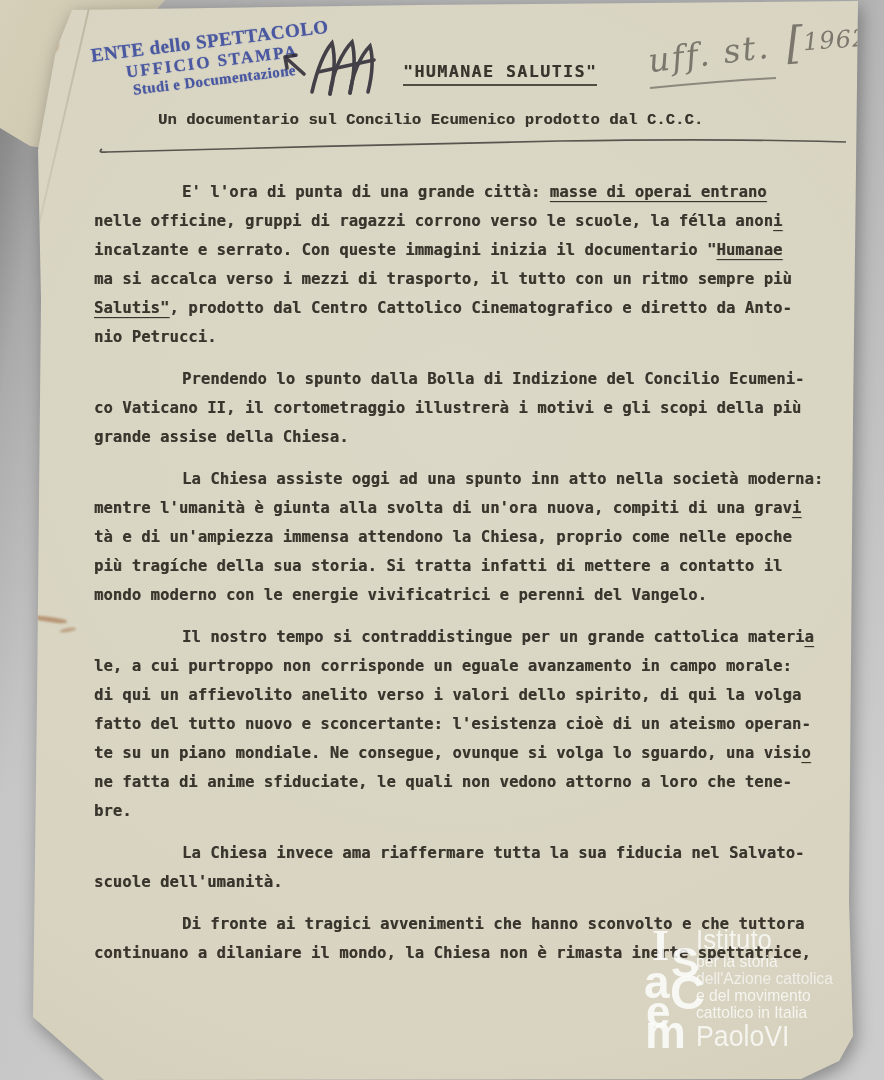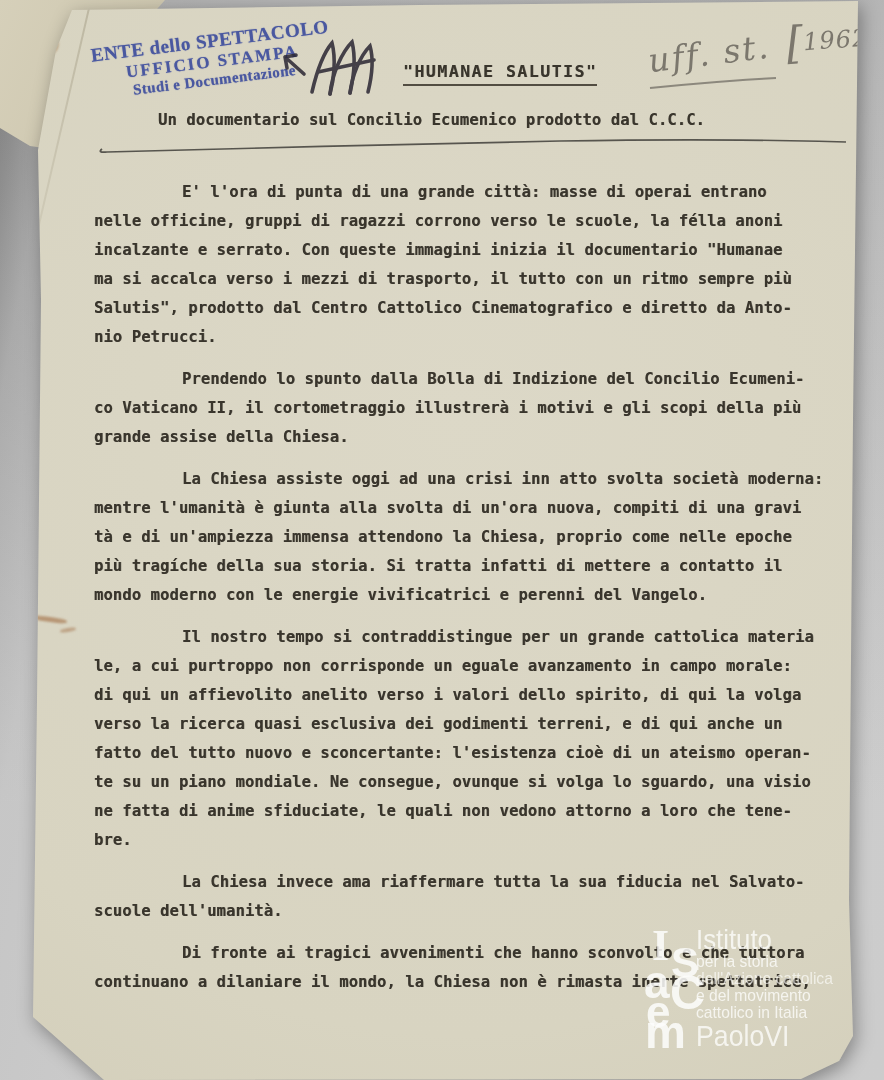--- a/index.html
+++ b/index.html
@@ -61,26 +61,26 @@
   .note-year{left:786px;top:26px;transform:rotate(-4deg);opacity:.85;white-space:nowrap;}
   .note-year .bracket{font-size:44px;font-weight:300;vertical-align:middle;line-height:0;}
   .note-year .yr{font-size:24px;vertical-align:middle;letter-spacing:1px;}
 
   
   .typed{color:#39352c;font-weight:bold;text-shadow:.4px .3px .6px rgba(45,42,36,.55);}
   .doc-title{
     left:403px;top:62px;font-size:16.5px;letter-spacing:1.5px;
     border-bottom:2.5px solid rgba(57,53,44,.85);padding-bottom:3px;white-space:nowrap;
   }
-  .doc-subtitle{left:158px;top:111px;font-size:15.5px;letter-spacing:.1px;white-space:nowrap;}
+  .doc-subtitle{left:158px;top:111px;font-size:15.5px;letter-spacing:.1px;white-space:nowrap;font-family:Liberation Mono, monospace;}
   .body-text{left:94px;top:178px;width:750px;font-size:15.5px;letter-spacing:.1px;}
   .body-text .line{white-space:pre;line-height:29px;height:29px;}
   .para{margin-bottom:13px;}
   .para .line:first-child{padding-left:88px;}
-  .u{text-decoration-thickness:1.4px;text-underline-offset:3.5px;}
+  .u{text-decoration:underline;text-decoration-thickness:1.4px;text-underline-offset:3.5px;}
 
   svg.overlay{left:0;top:0;pointer-events:none;}
 
   
   .watermark{
     left:640px;top:922px;width:240px;height:150px;
     color:rgba(252,252,250,.80);
     font-family:"Liberation Sans", sans-serif;
     z-index:30;
   }
@@ -146,31 +146,30 @@
           <div class="line"><span>ma si accalca verso i mezzi di trasporto, il tutto con un ritmo sempre più</span></div>
           <div class="line"><span class="u">Salutis"</span><span>, prodotto dal Centro Cattolico Cinematografico e diretto da Anto-</span></div>
           <div class="line"><span>nio Petrucci.</span></div>
         </div>
         <div class="para">
           <div class="line"><span>Prendendo lo spunto dalla Bolla di Indizione del Concilio Ecumeni-</span></div>
           <div class="line"><span>co Vaticano II, il cortometraggio illustrerà i motivi e gli scopi della più</span></div>
           <div class="line"><span>grande assise della Chiesa.</span></div>
         </div>
         <div class="para">
-          <div class="line"><span>La Chiesa assiste oggi ad una crisi inn atto svolta società moderna:</span></div>
+          <div class="line"><span>La Chiesa assiste oggi ad una spunto inn atto nella società moderna:</span></div>
           <div class="line"><span>mentre l'umanità è giunta alla svolta di un'ora nuova, compiti di una grav</span><span class="u">i</span></div>
           <div class="line"><span>tà e di un'ampiezza immensa attendono la Chiesa, proprio come nelle epoche</span></div>
           <div class="line"><span>più tragíche della sua storia. Si tratta infatti di mettere a contatto il</span></div>
           <div class="line"><span>mondo moderno con le energie vivificatrici e perenni del Vangelo.</span></div>
         </div>
         <div class="para">
           <div class="line"><span>Il nostro tempo si contraddistingue per un grande cattolica materi</span><span class="u">a</span></div>
           <div class="line"><span>le, a cui purtroppo non corrisponde un eguale avanzamento in campo morale:</span></div>
           <div class="line"><span>di qui un affievolito anelito verso i valori dello spirito, di qui la volga</span></div>
-          <div class="line"><span>verso la ricerca quasi esclusiva dei godimenti terreni, e di qui anche un</span></div>
           <div class="line"><span>fatto del tutto nuovo e sconcertante: l'esistenza cioè di un ateismo operan-</span></div>
           <div class="line"><span>te su un piano mondiale. Ne consegue, ovunque si volga lo sguardo, una visi</span><span class="u">o</span></div>
           <div class="line"><span>ne fatta di anime sfiduciate, le quali non vedono attorno a loro che tene-</span></div>
           <div class="line"><span>bre.</span></div>
         </div>
         <div class="para">
           <div class="line"><span>La Chiesa invece ama riaffermare tutta la sua fiducia nel Salvato-</span></div>
           <div class="line"><span>scuole dell'umanità.</span></div>
         </div>
         <div class="para">

